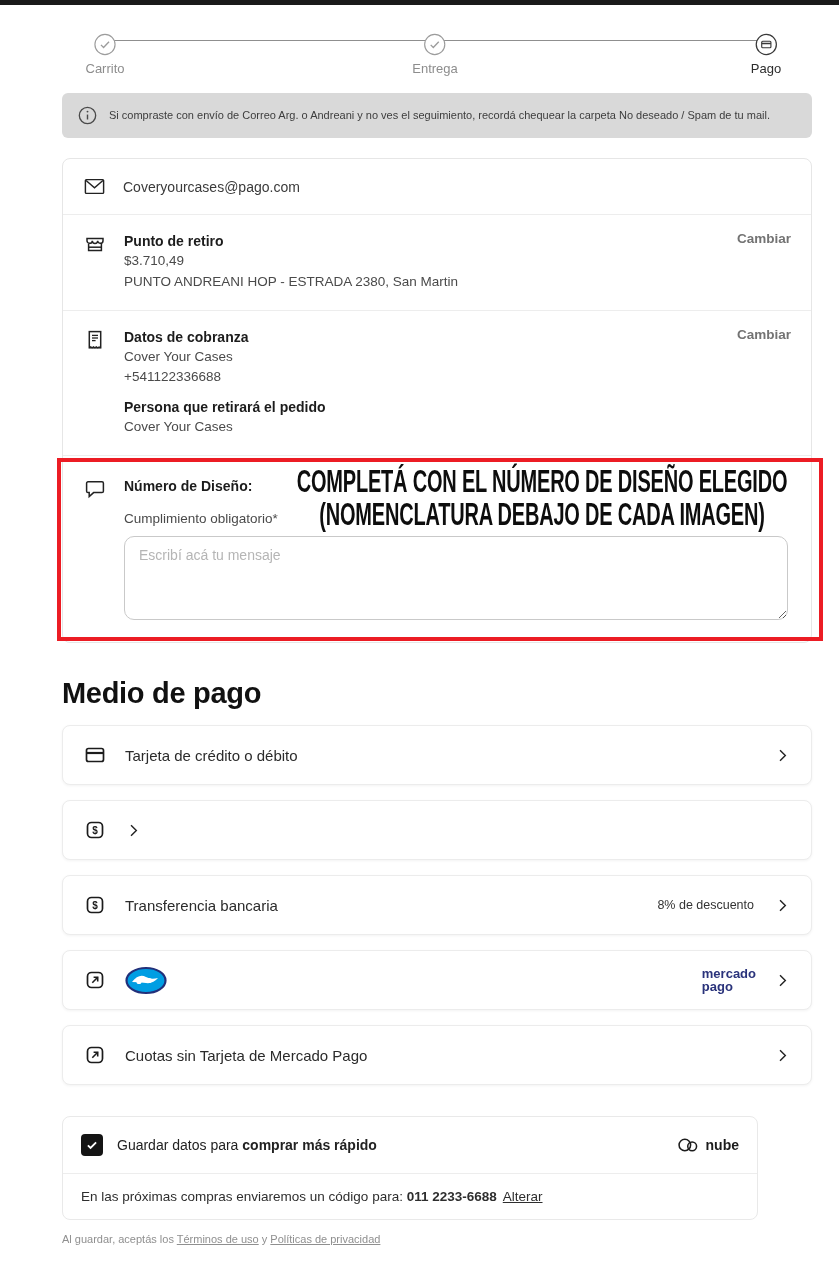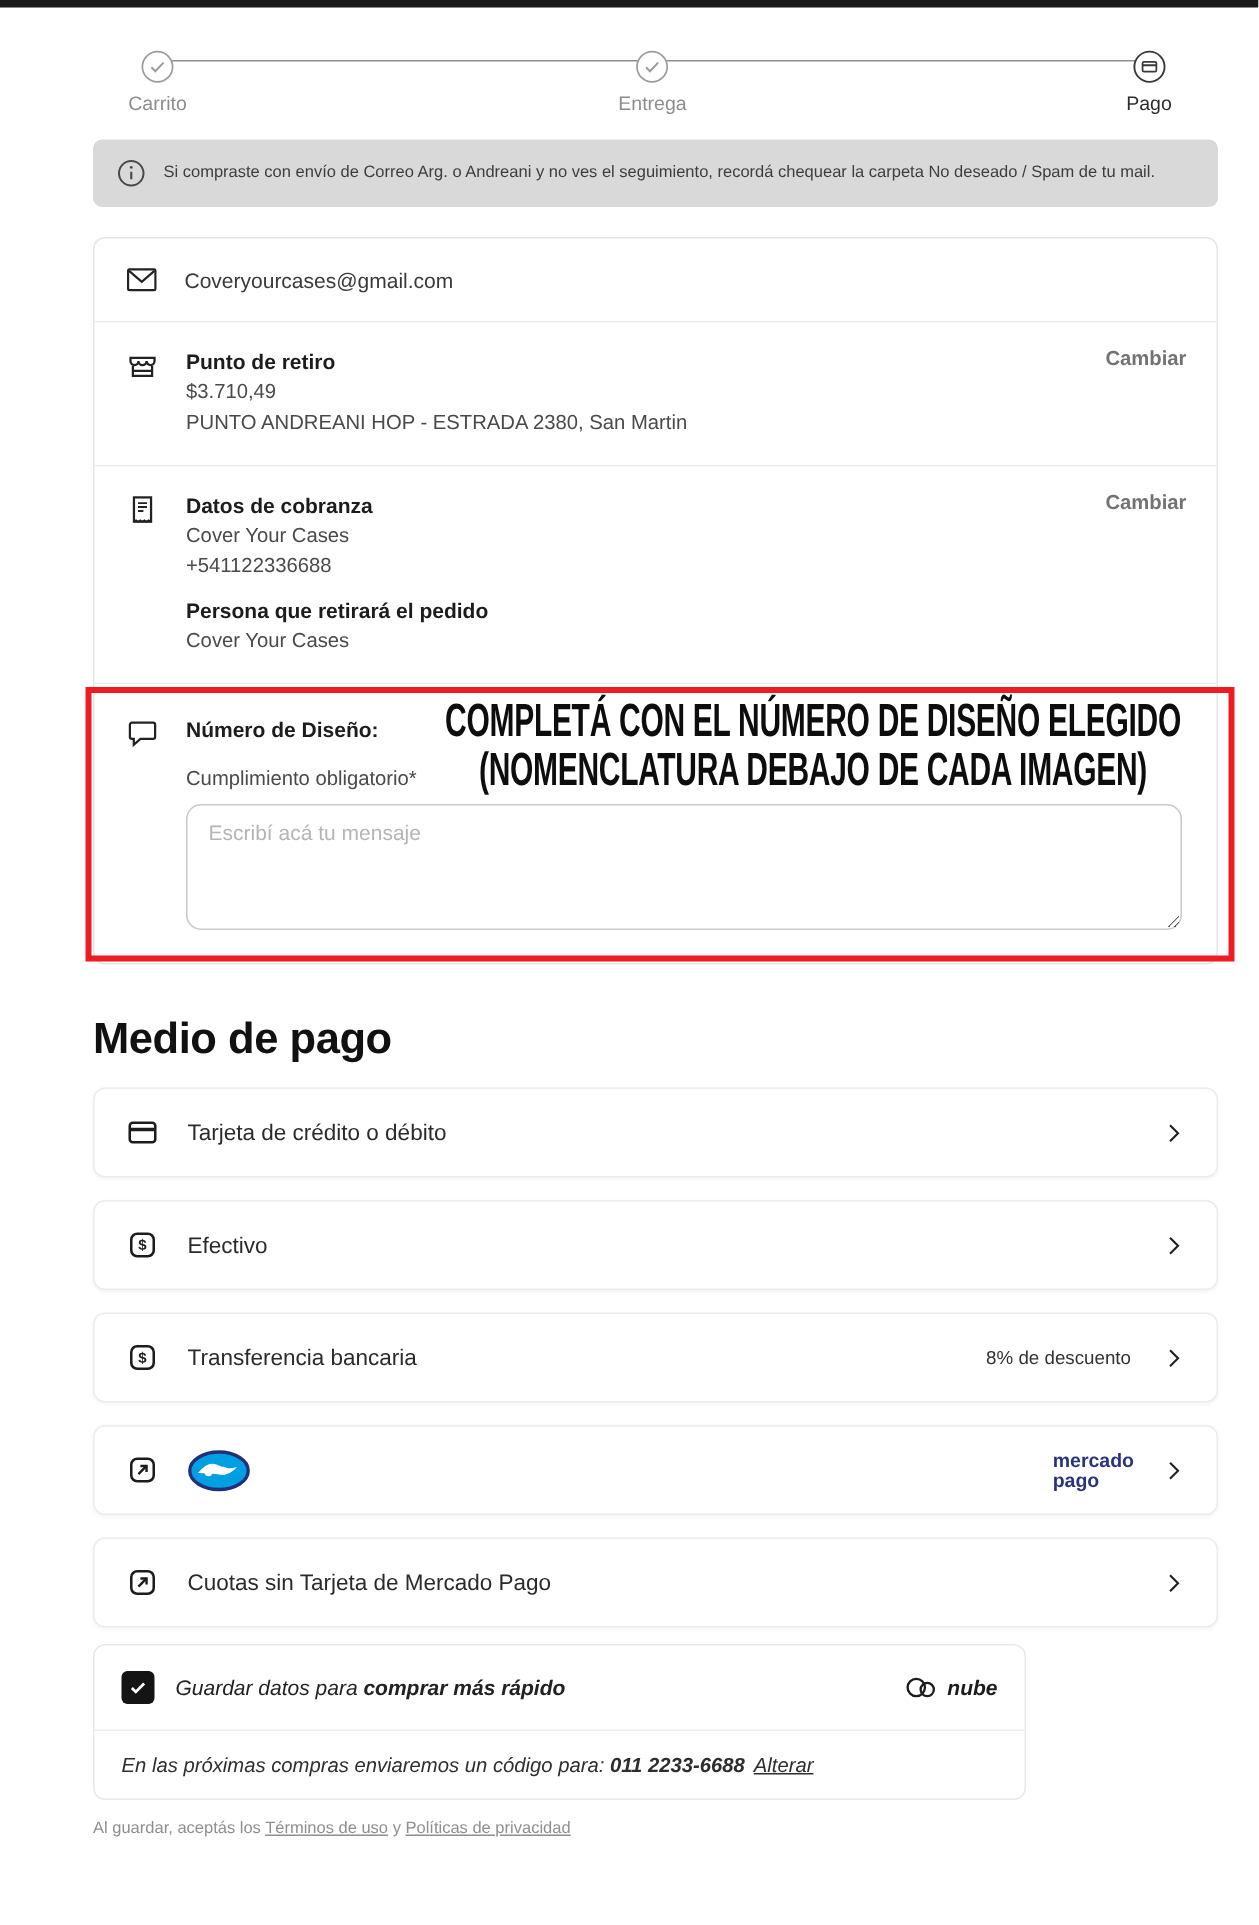--- a/index.html
+++ b/index.html
@@ -50,21 +50,21 @@
   .pay-heading { margin:34px 0 6px 62px; font-size:29px; font-weight:800; color:#111; letter-spacing:-0.3px; }
   .pay-card { margin:15px 27px 0 62px; width:750px; height:60px; background:#fff; border:1px solid #ececec;
     border-radius:8px; box-shadow:0 1px 3px rgba(0,0,0,0.05); display:flex; align-items:center; gap:18px;
     padding:0 20px; cursor:pointer; }
   .pay-label { font-size:15px; color:#2b2b2b; flex:1; }
   .pay-badge { font-size:12.5px; color:#333; margin-right:2px; }
   .mp-logo { display:flex; align-items:center; gap:7px; flex:1;justify-content:space-between; }
   .mp-text { color:#2a337b; font-weight:bold; font-size:13px; line-height:1.02; }
 
   
-  .save-card { margin:11px 27px 0 62px; width:622px; background:#fff; border:1px solid #e9e9e9; border-radius:8px;font-style:italic; }
+  .save-card { margin:31px 27px 0 62px; width:696px; background:#fff; border:1px solid #e9e9e9; border-radius:8px; }
   .save-row1 { height:56px; display:flex; align-items:center; gap:14px; padding:0 18px; }
   .save-text { font-size:14px; color:#222; flex:1; }
   .save-text b { font-weight:bold; }
   .checkbox { width:22px; height:22px; background:#141414; border-radius:4px; display:flex; align-items:center; justify-content:center; cursor:pointer; flex:0 0 22px; }
   .nube { display:flex; align-items:center; gap:5px; font-size:14px; font-weight:600; color:#1c1c1c; }
   .save-row2 { border-top:1px solid #ededed; padding:15px 18px; font-size:13.5px; color:#2e2e2e; }
   .save-row2 b { font-weight:bold; }
   .alterar { text-decoration:underline; color:#2e2e2e; cursor:pointer; margin-left:6px; }
 
   
@@ -125,21 +125,21 @@
 
   <div class="card">
 
     <div class="row-email">
       <span>
         <svg width="23" height="23" viewBox="0 0 24 24">
             <rect x="2.5" y="4.8" width="19" height="14.4" rx="1" fill="none" stroke="#222" stroke-width="1.5"></rect>
             <path d="M3.2 5.8L12 13.4 20.8 5.8" fill="none" stroke="#222" stroke-width="1.5"></path>
           </svg>
       </span>
-      <span>Coveryourcases@gmail.com</span>
+      <span>Coveryourcases@pago.com</span>
     </div>
 
     <div class="crow">
       <span class="crow-icon">
         <svg width="24" height="24" viewBox="0 0 24 24">
             <path d="M4 6.5h16v2.2a2.65 2.65 0 0 1-5.3 0 2.65 2.65 0 0 1-5.4 0 2.65 2.65 0 0 1-5.3 0z" fill="none" stroke="#222" stroke-width="1.5"></path>
             <path d="M5.6 11.8v6.7h12.8v-6.7" fill="none" stroke="#222" stroke-width="1.5"></path>
             <line x1="5.6" y1="15.2" x2="18.4" y2="15.2" stroke="#222" stroke-width="1.5"></line>
           </svg>
       </span>
@@ -207,21 +207,20 @@
     </span>
   </div>
 
   <div class="pay-card">
     <span>
       <svg width="24" height="24" viewBox="0 0 24 24">
           <rect x="4.5" y="4.5" width="15" height="15" rx="4" fill="none" stroke="#1c1c1c" stroke-width="1.7"></rect>
           <text x="12" y="15.6" text-anchor="middle" font-family="Liberation Sans, sans-serif" font-size="10" font-weight="bold" fill="#1c1c1c">$</text>
         </svg>
     </span>
-    <span class="pay-label">Efectivo</span>
     <span>
       <svg width="17" height="17" viewBox="0 0 24 24">
           <path d="M8.5 4.5l7.5 7.5-7.5 7.5" fill="none" stroke="#222" stroke-width="2"></path>
         </svg>
     </span>
   </div>
 
   <div class="pay-card">
     <span>
       <svg width="24" height="24" viewBox="0 0 24 24">

